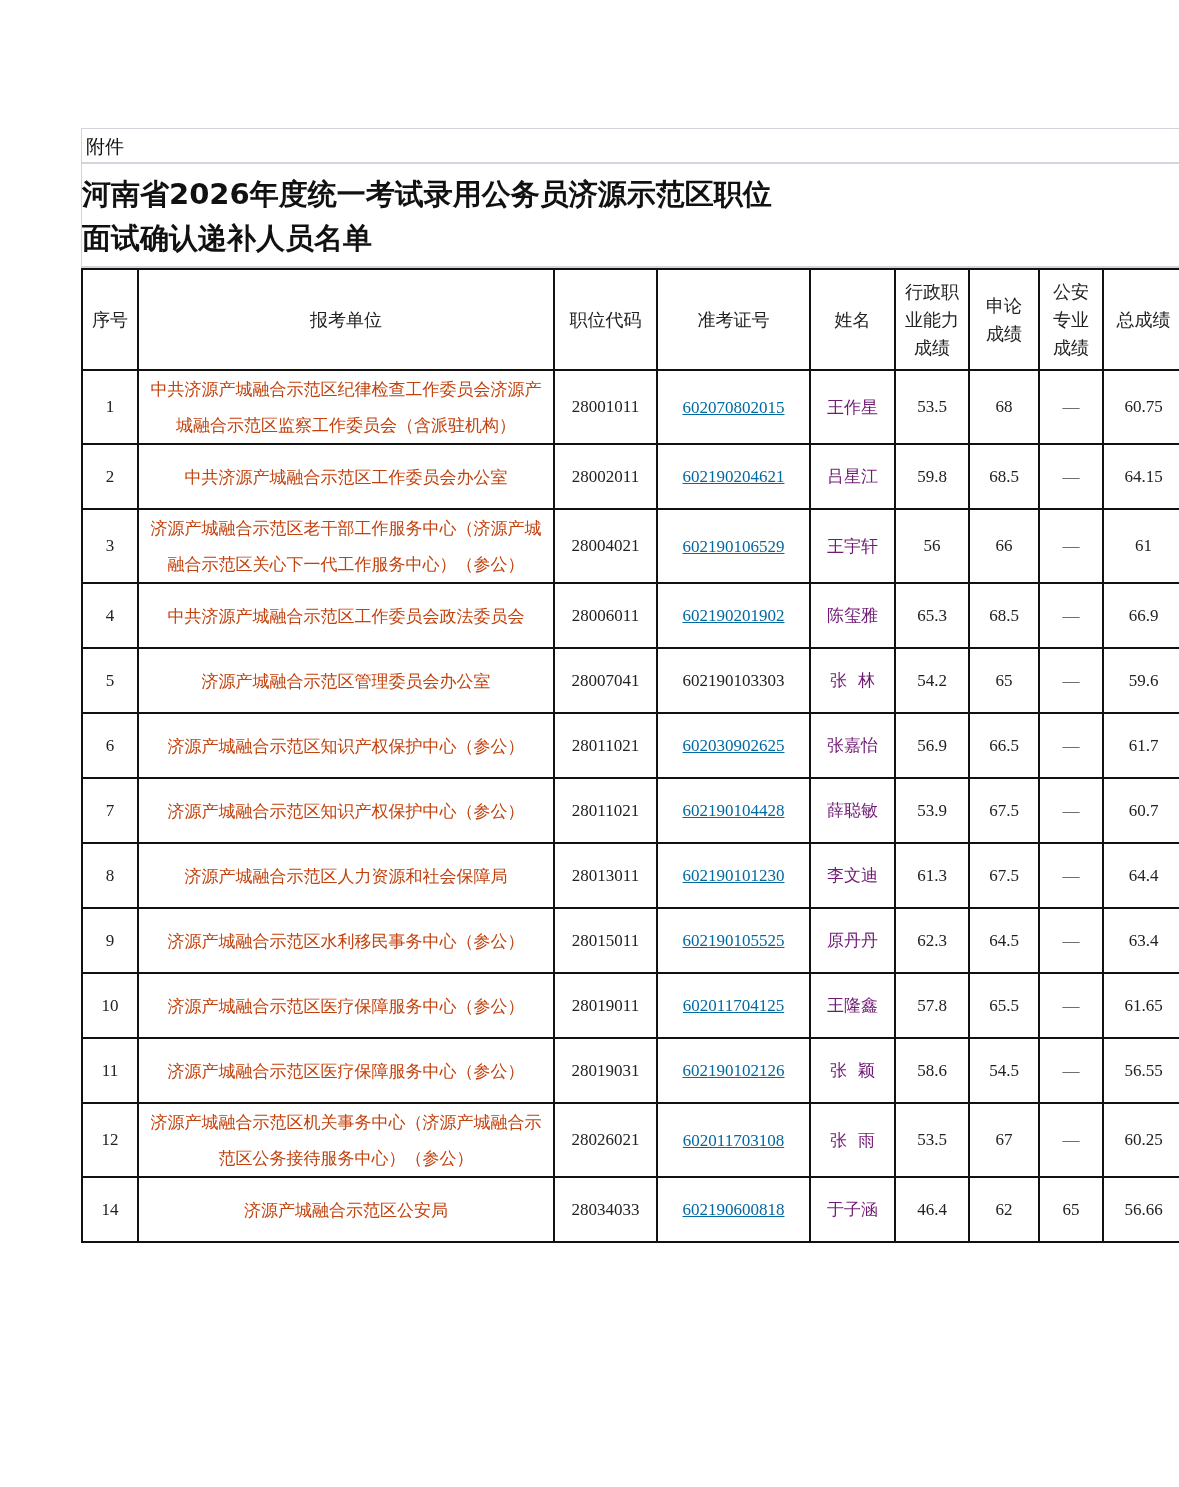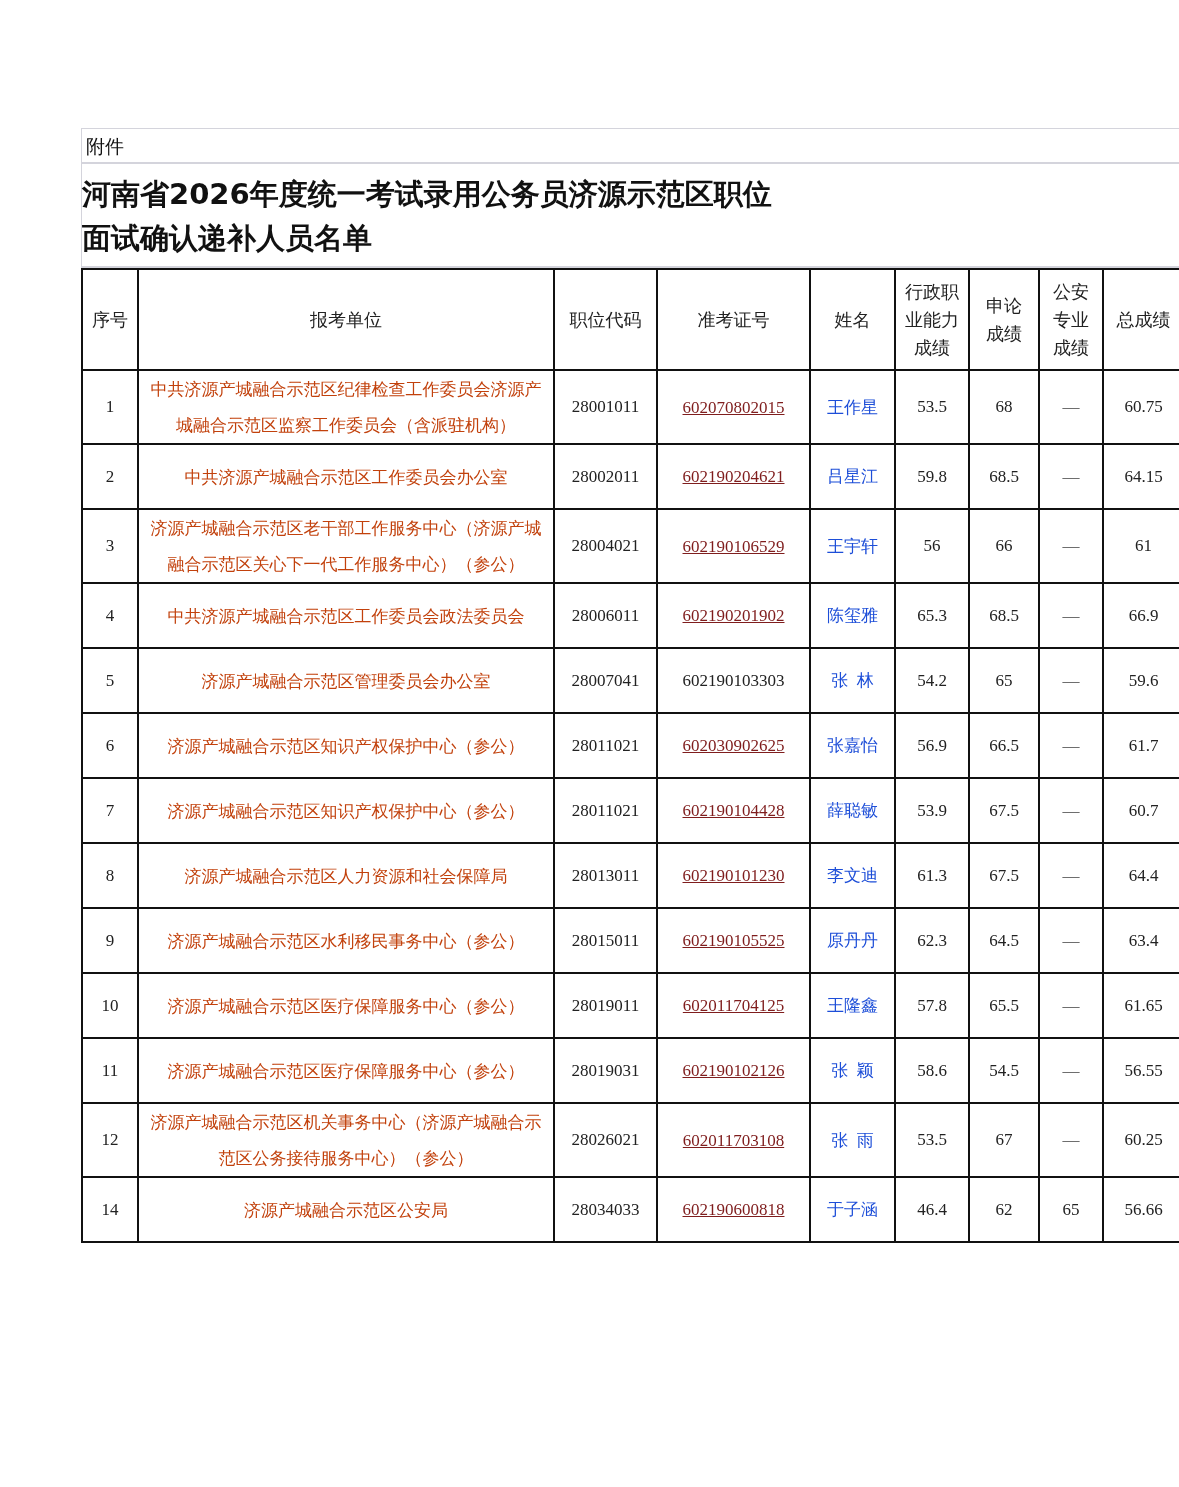--- a/index.html
+++ b/index.html
@@ -11,23 +11,23 @@
   .title-row { height: 104px; border-left: 1px solid #d4d4dc; border-right: 1px solid #d4d4dc;
                border-bottom: 2px solid #d4d4dc; box-sizing: border-box; 
                font-weight: bold; font-size: 29px; line-height: 44px; padding-top: 8px; color: #111; }
   table.roster { border-collapse: collapse; table-layout: fixed; width: 1102px; }
   table.roster th, table.roster td { border: 2px solid #111; text-align: center; vertical-align: middle;
                padding: 0 4px; box-sizing: border-box; }
   table.roster thead th { height: 101px; font-weight: normal; font-size: 18px; line-height: 28px; color: #222; }
   table.roster tbody td { height: 65px; font-size: 17px; }
   td.num { font-family: "Liberation Serif", "DejaVu Serif", serif; font-size: 17px; color: #222; }
   td.unit { font-size: 15px; line-height: 36px; color: #c2410c; padding: 0 2px; }
-  td.name { font-size: 18px; color: #1d4ed8; font-family: Liberation Serif, serif; }
+  td.name { font-size: 18px; color: #701a75; }
   td.dash { color: #555; font-family: "Liberation Serif", serif; }
-  a.ticket { color: #7f1d1d; text-decoration: underline; font-family: "Liberation Serif", "DejaVu Serif", serif; font-size: 17px; }
+  a.ticket { color: #0369a1; text-decoration: underline; font-family: "Liberation Serif", "DejaVu Serif", serif; font-size: 17px; }
   span.ticket-plain { font-family: "Liberation Serif", "DejaVu Serif", serif; font-size: 17px; color: #222; }
 </style>
 </head>
 <body>
 
 <div class="sheet">
   <div class="attach-row">附件</div>
   <div class="title-row">
     <div>河南省2026年度统一考试录用公务员济源示范区职位</div>
     <div>面试确认递补人员名单</div>

